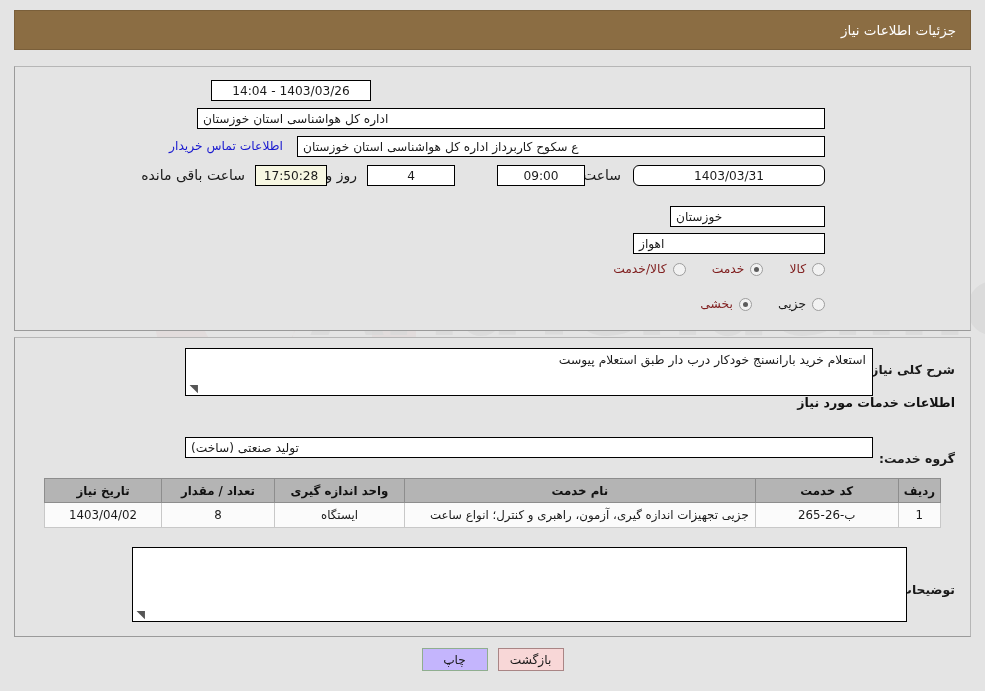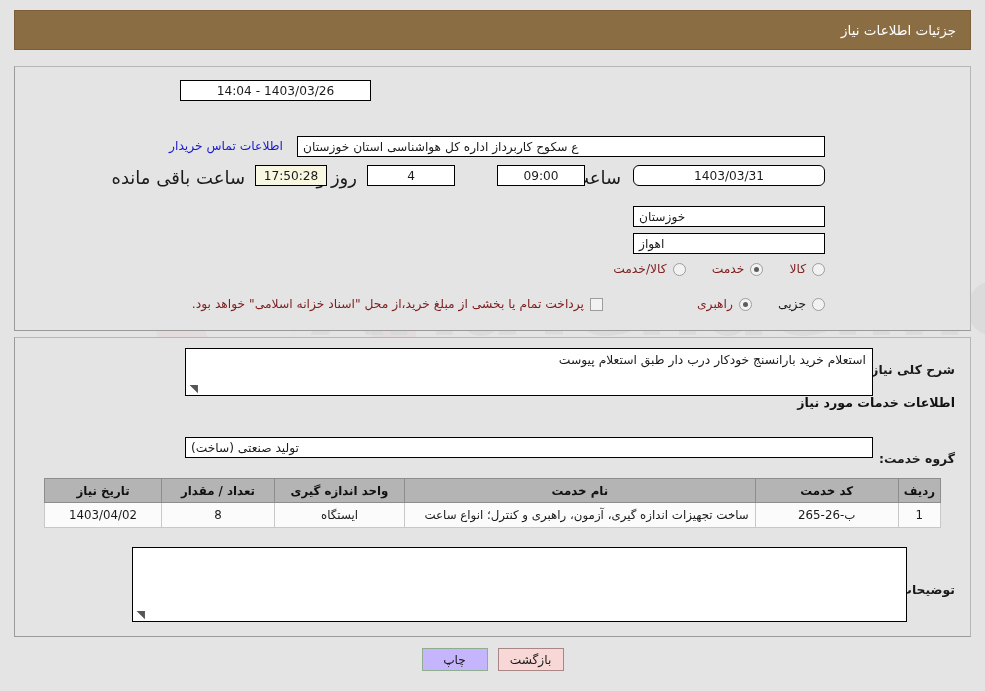--- a/index.html
+++ b/index.html
@@ -87,21 +87,21 @@
     display: flex;
     align-items: center;
     padding: 0 5px;
     overflow: hidden;
   }
   .fld.c  { justify-content: center; }
   .fld.r  { justify-content: flex-end; }
   .fld.yellowish { background: #f7f7e2; }
 
   .inline-lbl {
-    font-size: 18px;
+    font-size: 14px;
     color: #1a1a1a;
     padding: 0 6px;
   }
 
   .link {
     color: #1919d0;
     font-size: 12.3px;
     cursor: pointer;
     padding: 0 8px;
   }
@@ -242,25 +242,26 @@
 
   <div class="panel" id="panel-top"></div>
 
   <div class="row" style="top:82px; right:30px;">
     <span class="lbl" style="width:118px;">شماره نیاز:</span>
   </div>
 
   <div class="row" style="top:82px; right:420px;">
     <span class="inline-lbl">تاریخ و ساعت اعلان عمومی:</span>
   </div>
-  <div class="fld c" style="position:absolute; top:80px; right:614px; width:191px; z-index:2;">1403/03/26 - 14:04</div>
+  <div class="fld c" style="position:absolute; top:80px; right:614px; width:160px; z-index:2;">1403/03/26 - 14:04</div>
 
   <div class="row" style="top:110px; right:30px;">
     <span class="lbl" style="width:118px;">نام دستگاه خریدار:</span>
   </div>
+  <div class="fld r" style="position:absolute; top:108px; right:160px; width:628px; z-index:2;">اداره کل هواشناسی استان خوزستان</div>
 
   <div class="row" style="top:138px; right:30px;">
     <span class="lbl" style="width:118px;">ایجاد کننده درخواست:</span>
   </div>
   <div class="fld r" style="position:absolute; top:136px; right:160px; width:528px; z-index:2;">ع سکوح کاربرداز اداره کل هواشناسی استان خوزستان</div>
   <a class="link" style="position:absolute; top:139px; right:694px; z-index:2;">اطلاعات تماس خریدار</a>
 
   <div class="row" style="top:162px; right:30px; max-width:126px; white-space:normal;">
     <span class="lbl" style="width:120px; line-height:16px;">مهلت ارسال پاسخ: تا تاریخ:</span>
   </div>
@@ -268,21 +269,21 @@
   <span class="inline-lbl" style="position:absolute; top:167px; right:358px; z-index:2;">ساعت</span>
   <div class="fld c" style="position:absolute; top:165px; right:400px; width:88px; z-index:2;">09:00</div>
   <div class="fld c" style="position:absolute; top:165px; right:530px; width:88px; z-index:2;">4</div>
   <span class="inline-lbl" style="position:absolute; top:167px; right:622px; z-index:2;">روز و</span>
   <div class="fld c yellowish" style="position:absolute; top:165px; right:658px; width:72px; z-index:2;">17:50:28</div>
   <span class="inline-lbl" style="position:absolute; top:167px; right:734px; z-index:2;">ساعت باقی مانده</span>
 
   <div class="row" style="top:208px; right:30px;">
     <span class="lbl" style="width:118px;">استان محل تحویل:</span>
   </div>
-  <div class="fld r" style="position:absolute; top:206px; right:160px; width:192px; z-index:2;">خوزستان</div>
+  <div class="fld r" style="position:absolute; top:206px; right:160px; width:155px; z-index:2;">خوزستان</div>
 
   <div class="row" style="top:235px; right:30px;">
     <span class="lbl" style="width:118px;">شهر محل تحویل:</span>
   </div>
   <div class="fld r" style="position:absolute; top:233px; right:160px; width:192px; z-index:2;">اهواز</div>
 
   <div class="row" style="top:262px; right:30px;">
     <span class="lbl" style="width:118px;">طبقه بندی موضوعی:</span>
   </div>
   <div class="radio-group" style="position:absolute; top:262px; right:160px; z-index:2;">
@@ -303,26 +304,22 @@
   <div class="row" style="top:297px; right:30px;">
     <span class="lbl" style="width:118px;">نوع فرآیند خرید :</span>
   </div>
   <div class="radio-group" style="position:absolute; top:297px; right:160px; z-index:2;">
     <span class="radio-item">
       <span class="radio"></span>
       <span class="radio-lbl" style="color:#1a1a1a;">جزیی</span>
     </span>
     <span class="radio-item">
       <span class="radio on"></span>
-      <span class="radio-lbl">راهبری</span>
-    </span>
-  </div>
-  <div style="position:absolute; top:297px; right:382px; display:flex; align-items:center; z-index:2;">
-    <span class="chk"></span>
-    <span class="radio-lbl">پرداخت تمام یا بخشی از مبلغ خرید،از محل "اسناد خزانه اسلامی" خواهد بود.</span>
+      <span class="radio-lbl">بخشی</span>
+    </span>
   </div>
 
   <div class="panel" id="panel-mid"></div>
 
   <span class="lbl lbl-strong" style="position:absolute; top:362px; right:30px; z-index:2;">شرح کلی نیاز:</span>
   <div class="ta" style="position:absolute; top:348px; right:112px; width:688px; height:48px; z-index:2;">
     <span>استعلام خرید بارانسنج خودکار درب دار طبق استعلام پیوست</span>
     <span class="grip">◥</span>
   </div>
 
@@ -339,21 +336,21 @@
         <th>نام خدمت</th>
         <th style="width:130px;">واحد اندازه گیری</th>
         <th style="width:113px;">تعداد / مقدار</th>
         <th style="width:117px;">تاریخ نیاز</th>
       </tr>
     </thead>
     <tbody>
       <tr>
         <td>1</td>
         <td>ب-26-265</td>
-        <td class="name">ساخت تجهیزات اندازه گیری، آزمون، راهبری و کنترل؛ انواع ساعت</td>
+        <td class="name">جزیی تجهیزات اندازه گیری، آزمون، راهبری و کنترل؛ انواع ساعت</td>
         <td>ایستگاه</td>
         <td>8</td>
         <td>1403/04/02</td>
       </tr>
     </tbody>
   </table>
 
   <span class="lbl lbl-strong" style="position:absolute; top:582px; right:30px; z-index:2;">توضیحات خریدار:</span>
   <div class="ta" style="position:absolute; top:547px; right:78px; width:775px; height:75px; z-index:2;">
     <span></span>

